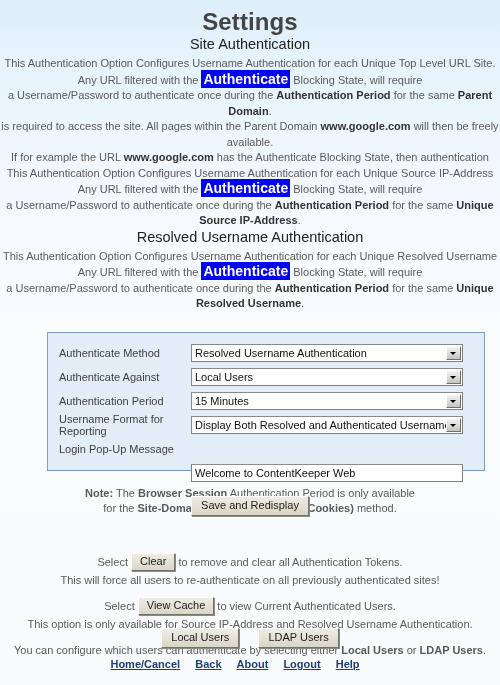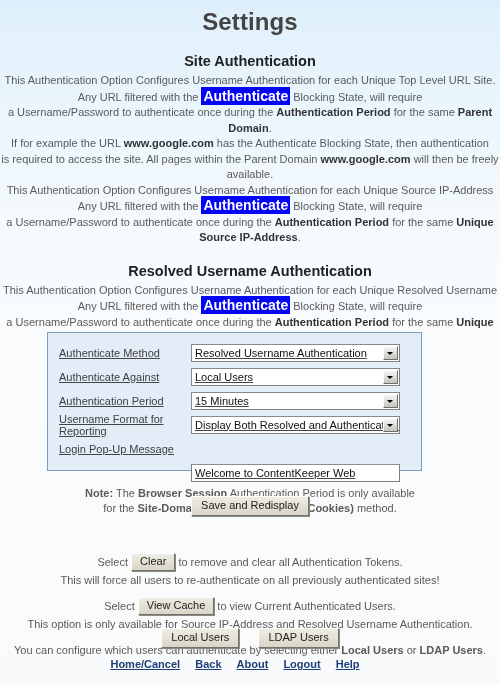--- a/index.html
+++ b/index.html
@@ -30,23 +30,22 @@
     color: #444444;
     line-height: 1.18;
     padding-top: 8px;
     letter-spacing: 0.1px;
   }
 
   
   .section-heading {
     text-align: center;
     font-size: 14.5px;
-    font-weight: bold;
+    font-weight: normal;
     color: #222222;
-    margin-top: 17px;
     margin-bottom: 4px;
   }
 
   .para {
     text-align: center;
     font-size: 11px;
     color: #5a5a5a;
     line-height: 15.5px;
   }
   .para b, .para strong {
@@ -59,26 +58,25 @@
     font-weight: bold;
     padding: 1px 2px 1px 2px;
     font-size: 14px;
   }
 
   
   .panel {
     position: absolute;
     left: 47px;
     top: 332px;
-    width: 375px;
+    width: 438px;
     box-sizing: border-box;
     border: 1px solid #7d9dc0;
     background: #e3edf7;
     padding: 8px 21px 9px 9px;
-    text-decoration: underline;
   }
   .field-row {
     display: flex;
     align-items: center;
     height: 23px;
     margin-bottom: 1px;
   }
   .field-label {
     width: 134px;
     flex: 0 0 134px;
@@ -212,24 +210,24 @@
   <div class="section-heading">Site Authentication</div>
   <div class="para">
     <div>This Authentication Option Configures Username Authentication for each Unique Top Level URL Site.</div>
     <div>
       <span>Any URL filtered with the </span><span class="hl">Authenticate</span><span> Blocking State, will require</span>
     </div>
     <div>
       <span>a Username/Password to authenticate once during the </span><b>Authentication Period</b><span> for the same </span><b>Parent Domain</b><span>.</span>
     </div>
     <div>
+      <span>is required to access the site. All pages within the Parent Domain </span><b>www.google.com</b><span> will then be freely available.</span>
+    </div>
+    <div>
       <span>If for example the URL </span><b>www.google.com</b><span> has the Authenticate Blocking State, then authentication</span>
-    </div>
-    <div>
-      <span>is required to access the site. All pages within the Parent Domain </span><b>www.google.com</b><span> will then be freely available.</span>
     </div>
   </div>
 
   <div class="para">
     <div>This Authentication Option Configures Username Authentication for each Unique Source IP-Address</div>
     <div>
       <span>Any URL filtered with the </span><span class="hl">Authenticate</span><span> Blocking State, will require</span>
     </div>
     <div>
       <span>a Username/Password to authenticate once during the </span><b>Authentication Period</b><span> for the same </span><b>Unique Source IP-Address</b><span>.</span>

